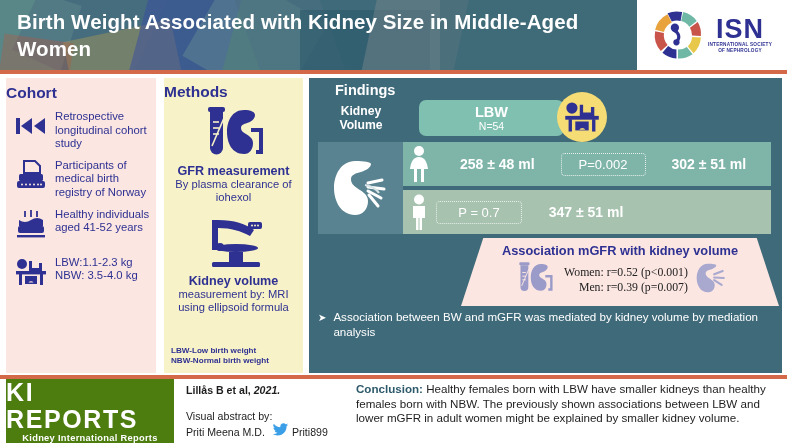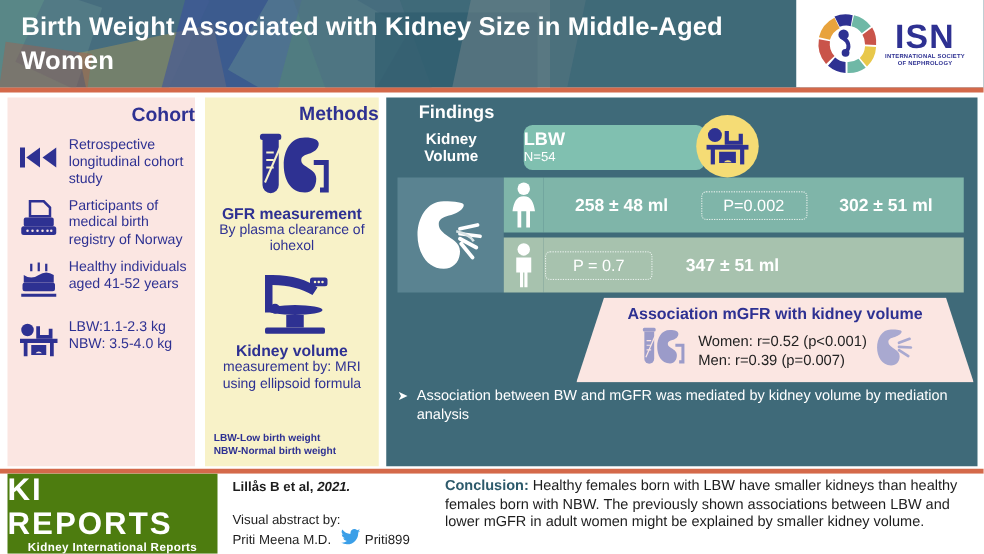--- a/index.html
+++ b/index.html
@@ -16,37 +16,37 @@
   .isn-txt{display:flex;flex-direction:column;align-items:center;}
   .isn-big{font-size:27px;font-weight:bold;color:#2e3192;letter-spacing:1px;line-height:26px;}
   .isn-sub{font-size:4.7px;font-weight:bold;color:#2e3192;text-align:center;line-height:6px;letter-spacing:.2px;}
   .rule-orange{position:absolute;left:0;width:787px;height:4px;background:#d4694a;}
 
   
   .cohort{position:absolute;left:6px;top:78px;width:150px;height:295px;background:#fbe6e2;}
   .methods{position:absolute;left:164px;top:78px;width:139px;height:295px;background:#f8f2c8;}
   .findings{position:absolute;left:309px;top:78px;width:473px;height:295px;background:#3f6a79;}
 
-  .col-head{text-align:right;color:#2e3192;font-weight:bold;font-size:15.5px;margin-top:6px;}
+  .col-head{text-align:left;color:#2e3192;font-weight:bold;font-size:15.5px;margin-top:6px;}
   .col-head.methods-h{margin-top:5px;}
 
   .coh-row{display:flex;align-items:flex-start;gap:7px;padding:0 6px 0 8px;margin-top:7px;}
   .coh-ico{width:34px;min-width:34px;height:34px;display:flex;align-items:center;justify-content:center;}
   .coh-txt{color:#2e3192;font-size:11.3px;line-height:13.6px;padding-top:1px;}
 
   .m-icon{display:flex;justify-content:center;margin-top:3px;}
   .m-title{text-align:center;color:#2e3192;font-weight:bold;font-size:12.6px;margin-top:2px;}
   .m-sub{text-align:center;color:#2e3192;font-size:11.2px;line-height:13px;}
   .m-note{position:absolute;left:7px;bottom:7px;color:#2e3192;font-size:8.1px;line-height:10px;font-weight:bold;}
 
   
   .f-title{position:absolute;left:26px;top:4px;color:#ffffff;font-weight:bold;font-size:14.5px;}
   .kv-label{position:absolute;left:14px;top:26px;width:76px;text-align:center;color:#ffffff;font-weight:bold;font-size:12.2px;line-height:14px;}
 
-  .grp{position:absolute;top:22px;height:36px;border-radius:7px;display:flex;flex-direction:column;align-items:flex-start;justify-content:center;}
+  .grp{position:absolute;top:22px;height:36px;border-radius:7px;display:flex;flex-direction:column;align-items:center;justify-content:center;}
   .grp-lbw{left:110px;width:145px;background:#80c0b0;color:#ffffff;}
   .grp-nbw{left:276px;width:186px;background:#e0ecd2;color:#2e3192;}
   .grp-n{font-size:10.5px;font-weight:normal;}
   .grp-name{font-size:14.5px;font-weight:bold;line-height:16px;}
 
   .baby-circle{position:absolute;left:248px;top:14px;width:50px;height:50px;border-radius:50%;background:#f5dc75;display:flex;align-items:center;justify-content:center;z-index:5;}
 
   .kidney-cell{position:absolute;left:9px;top:64px;width:85px;height:92px;background:#5a8391;display:flex;align-items:center;justify-content:center;}
   .sex-col{position:absolute;left:94px;top:64px;width:32px;height:92px;}
   .sexbox{position:absolute;left:0;width:32px;height:44px;display:flex;align-items:center;justify-content:center;}
@@ -56,21 +56,21 @@
   .datarow{position:absolute;left:126px;width:336px;height:44px;display:flex;align-items:center;}
   .datarow.r1{top:64px;background:#7fb5a9;}
   .datarow.r2{top:112px;background:#a7c2ae;}
   .dv{width:126px;text-align:center;color:#ffffff;font-weight:bold;font-size:14px;}
   .pv{width:84px;margin:16px 1px;text-align:center;color:#ffffff;font-size:13px;border:1.6px dotted #e8f0ec;border-radius:4px;padding:3px 0;}
 
   .assoc{position:absolute;left:152px;top:160px;width:318px;height:68px;background:#fbe6e2;
          clip-path:polygon(7% 0,93% 0,100% 100%,0% 100%);display:flex;flex-direction:column;align-items:center;}
   .assoc-h{margin-top:5px;color:#2e3192;font-weight:bold;font-size:12.8px;text-align:center;}
   .assoc-body{display:flex;align-items:center;justify-content:center;gap:6px;margin-top:2px;}
-  .assoc-lines{color:#222;font-size:11.8px;line-height:15px;}
+  .assoc-lines{color:#222;font-size:11.8px;line-height:15px;text-align:right;font-family:Liberation Serif, serif;}
 
   .bullet{position:absolute;left:9px;top:232px;width:455px;display:flex;gap:7px;color:#ffffff;font-size:11.6px;line-height:14.5px;}
   .bullet .arw{font-size:10px;line-height:15px;}
 
   
   .footer{position:absolute;left:0;top:379px;width:787px;height:64px;background:#ffffff;}
   .kir{position:absolute;left:6px;top:0;width:168px;height:64px;background:#4d7c0f;display:flex;flex-direction:column;align-items:center;justify-content:center;}
   .kir-1{color:#ffffff;font-size:25px;font-weight:bold;letter-spacing:1.6px;line-height:27px;}
   .kir-2{color:#ffffff;font-size:9.3px;font-weight:bold;letter-spacing:.3px;}
   .cite{position:absolute;left:186px;top:4px;width:160px;color:#1d1d1d;font-size:10.6px;line-height:14px;}

